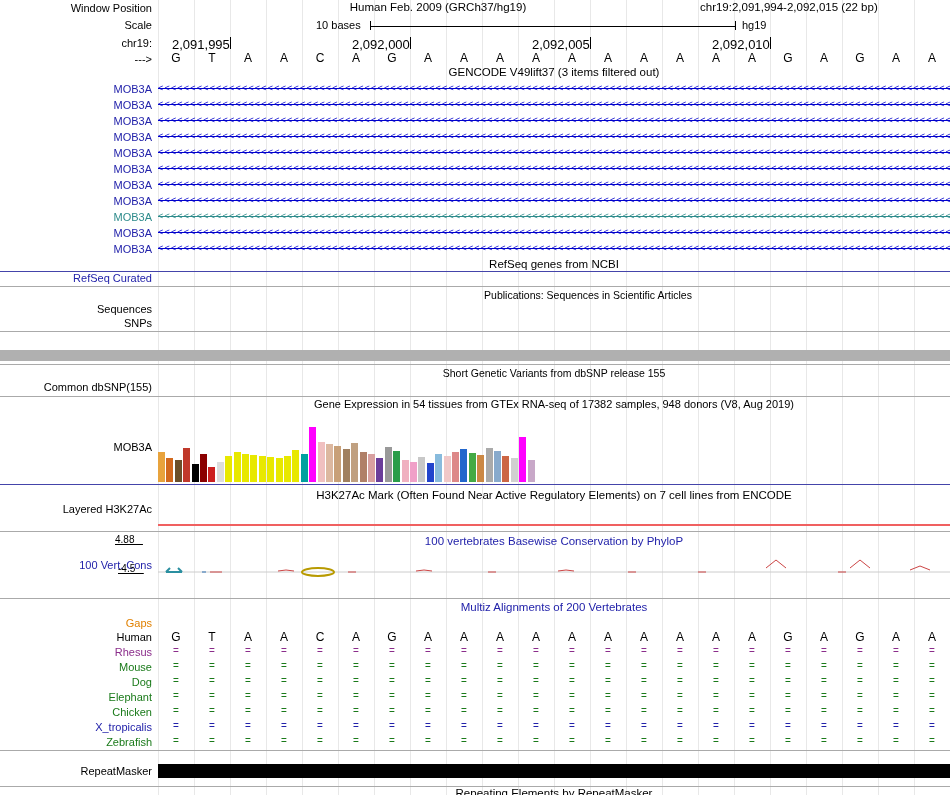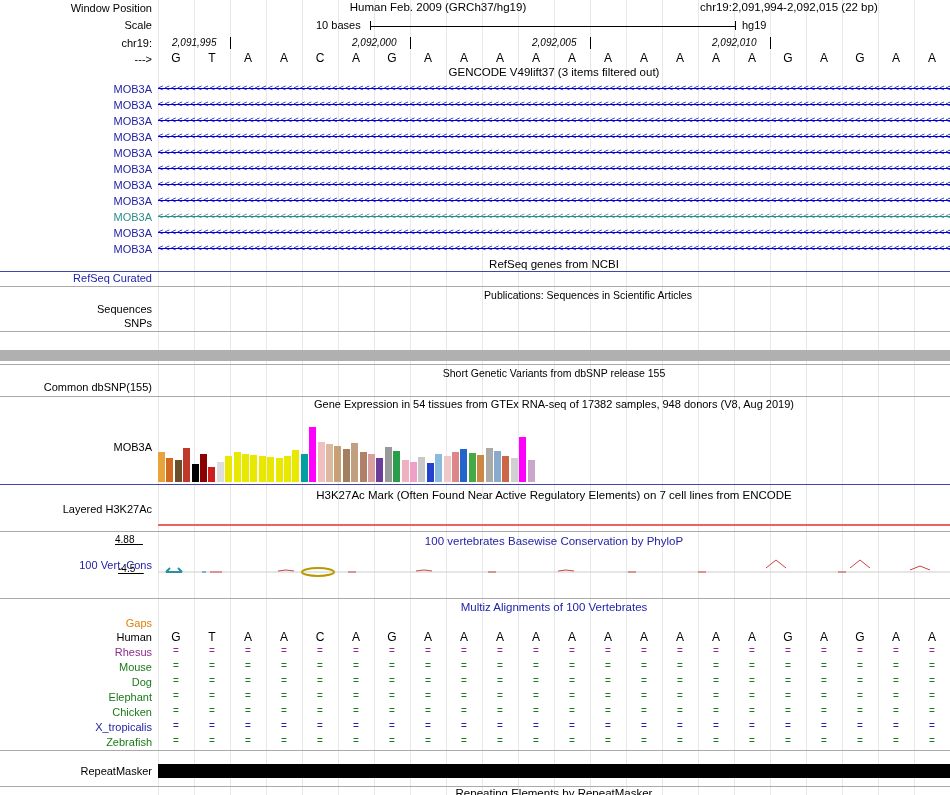--- a/index.html
+++ b/index.html
@@ -56,23 +56,22 @@
   .base {
     position: absolute;
     width: 36px;
     text-align: center;
     font-size: 12px;
     transform: translateX(-18px);
   }
 
   .ruler-num {
     position: absolute;
-    font-size: 10px;
+    font-size: 13px;
     white-space: nowrap;
-    font-style: italic;
   }
   .tick {
     position: absolute;
     width: 1px;
     background: #000;
   }
 
   .scalebar {
     position: absolute;
     height: 1px;
@@ -403,21 +402,21 @@
       <path d="M8,24 L12,20 M24,24 L20,20"></path>
     </g>
     <g stroke="#b89a00" stroke-width="2" fill="none">
       <ellipse cx="160" cy="24" rx="16" ry="4"></ellipse>
     </g>
     <line x1="44" y1="24" x2="48" y2="24" stroke="#88aacc" stroke-width="2"></line>
   </svg>
 
   <div class="hline" style="top:598px; background:#aaa;"></div>
 
-  <div class="center-title blue" style="left:158px; top:601px; width:792px; font-size:11.5px;">Multiz Alignments of 100 Vertebrates</div>
+  <div class="center-title blue" style="left:158px; top:601px; width:792px; font-size:11.5px;">Multiz Alignments of 200 Vertebrates</div>
   <div class="lbl orange" style="left:0; top:617px; width:152px;">Gaps</div>
   <div id="multiz">
       <div class="lbl" style="color: rgb(0, 0, 0); left: 0px; top: 631px; width: 152px;">Human</div>
       <div class="base-row" style="top: 630px; color: rgb(0, 0, 0);">
         <span class="base" style="left: 18px; color: rgb(0, 0, 0);">G</span>
         <span class="base" style="left: 54px; color: rgb(0, 0, 0);">T</span>
         <span class="base" style="left: 90px; color: rgb(0, 0, 0);">A</span>
         <span class="base" style="left: 126px; color: rgb(0, 0, 0);">A</span>
         <span class="base" style="left: 162px; color: rgb(0, 0, 0);">C</span>
         <span class="base" style="left: 198px; color: rgb(0, 0, 0);">A</span>

